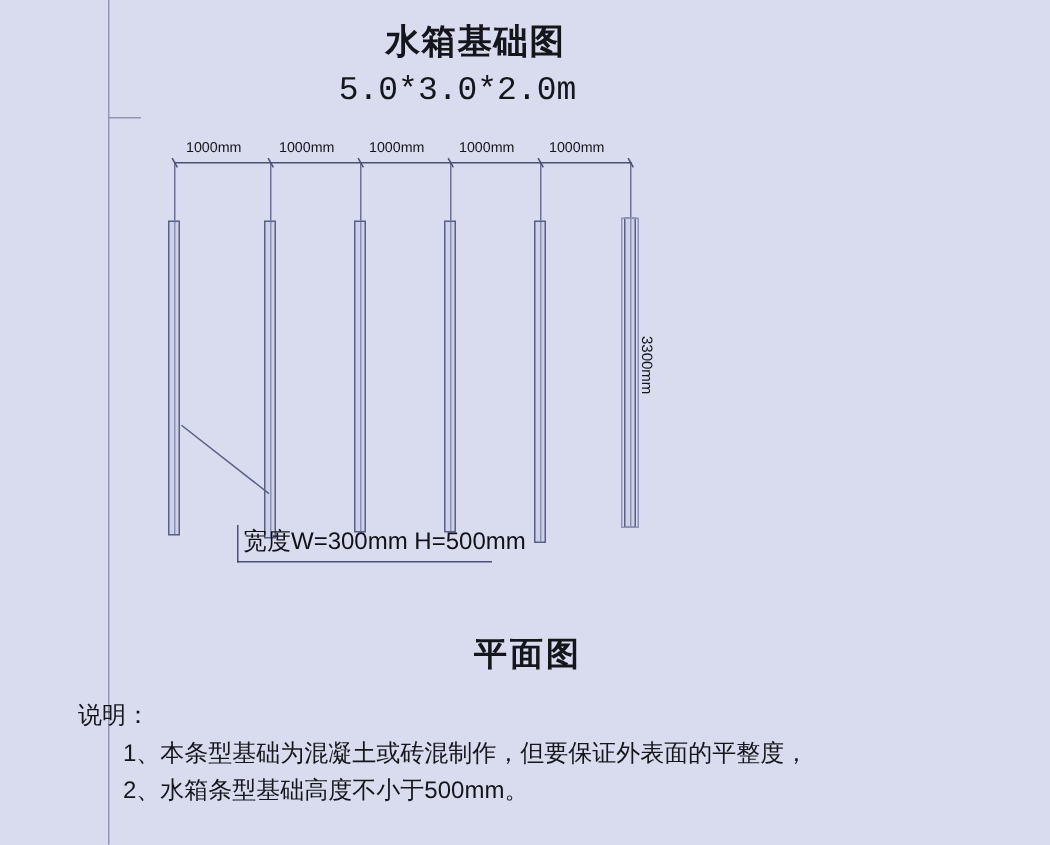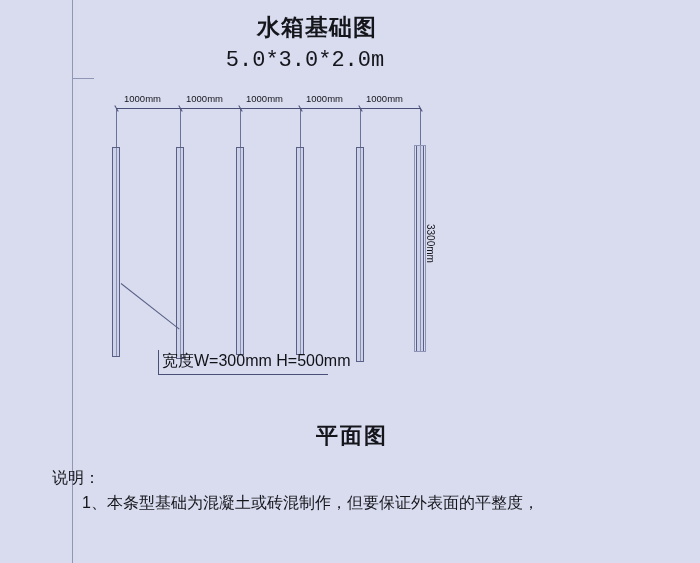--- a/index.html
+++ b/index.html
@@ -214,15 +214,16 @@
   <div class="vdim-label" style="left:436px; top:224px;">3300mm</div>
 
   <div class="leader" style="left:121px; top:283px; width:74px; transform: rotate(38deg);"></div>
   <div class="note-box" style="left:158px; top:350px; width:170px;">宽度W=300mm  H=500mm</div>
 
   <div class="title-plan">平面图</div>
 
   <div class="notes">
     <div class="nline">说明：</div>
     <div class="nline indent">1、本条型基础为混凝土或砖混制作，但要保证外表面的平整度，</div>
+    <div class="nline indent">2、水箱条型基础高度不小于500mm。</div>
   </div>
 
 </div>
 
 </body></html>

